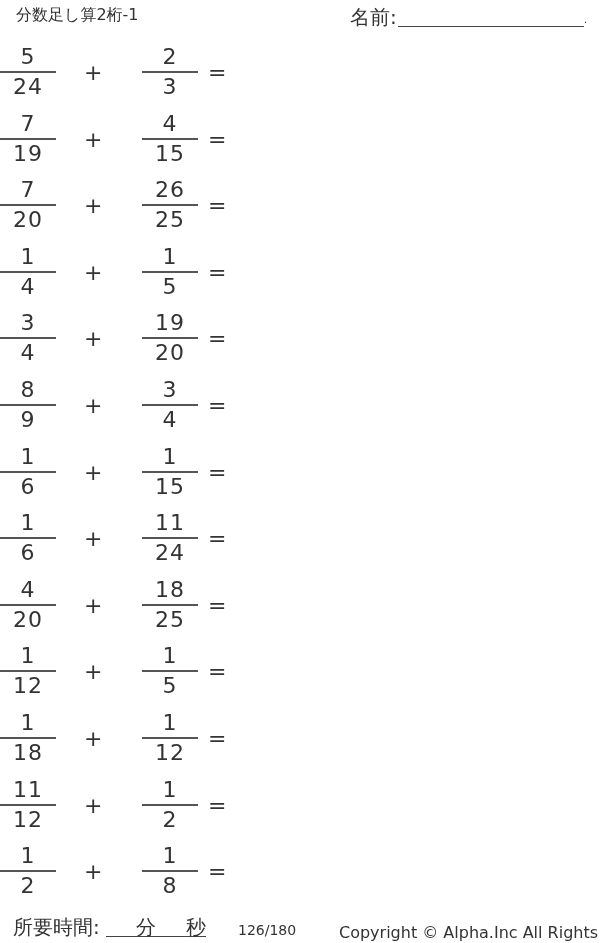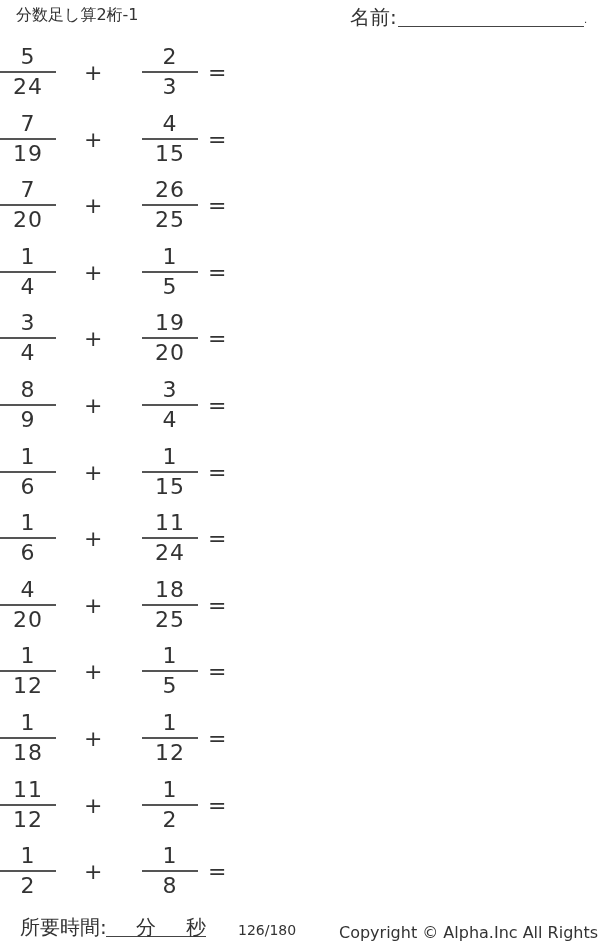--- a/index.html
+++ b/index.html
@@ -11,21 +11,21 @@
   .name-dot { position: absolute; left: 584px; top: 14px; font-size: 10px; color: #333; }
   .row { position: absolute; left: 0; width: 260px; height: 66px; }
   .frac { position: absolute; width: 56px; text-align: center; }
   .frac .num, .frac .den { font-size: 22px; line-height: 26px; height: 26px; color: #333; letter-spacing: 1px; }
   .frac .bar { height: 2px; background: #555; margin: 1px 0; }
   .f1 { left: 0; top: 0; }
   .f2 { left: 142px; top: 0; }
   .op { position: absolute; top: 16px; font-size: 22px; color: #333; }
   .plus { left: 84px; }
   .eq { left: 208px; }
-  .footer-time { position: absolute; left: 13px; top: 914px; font-size: 20px; color: #333; margin-left: 7px; }
+  .footer-time { position: absolute; left: 13px; top: 914px; font-size: 20px; color: #333; }
   .time-blank { position: absolute; top: 936px; border-bottom: 1px solid #444; }
   .time-unit { position: absolute; top: 914px; font-size: 20px; color: #333; }
   .page-num { position: absolute; left: 238px; top: 922px; font-size: 14px; color: #333; }
   .copyright { position: absolute; left: 339px; top: 923px; font-size: 16px; color: #333; }
 </style>
 </head>
 <body>
 
 <div class="title">分数足し算2桁-1</div>
 <div class="name-label">名前:</div>

